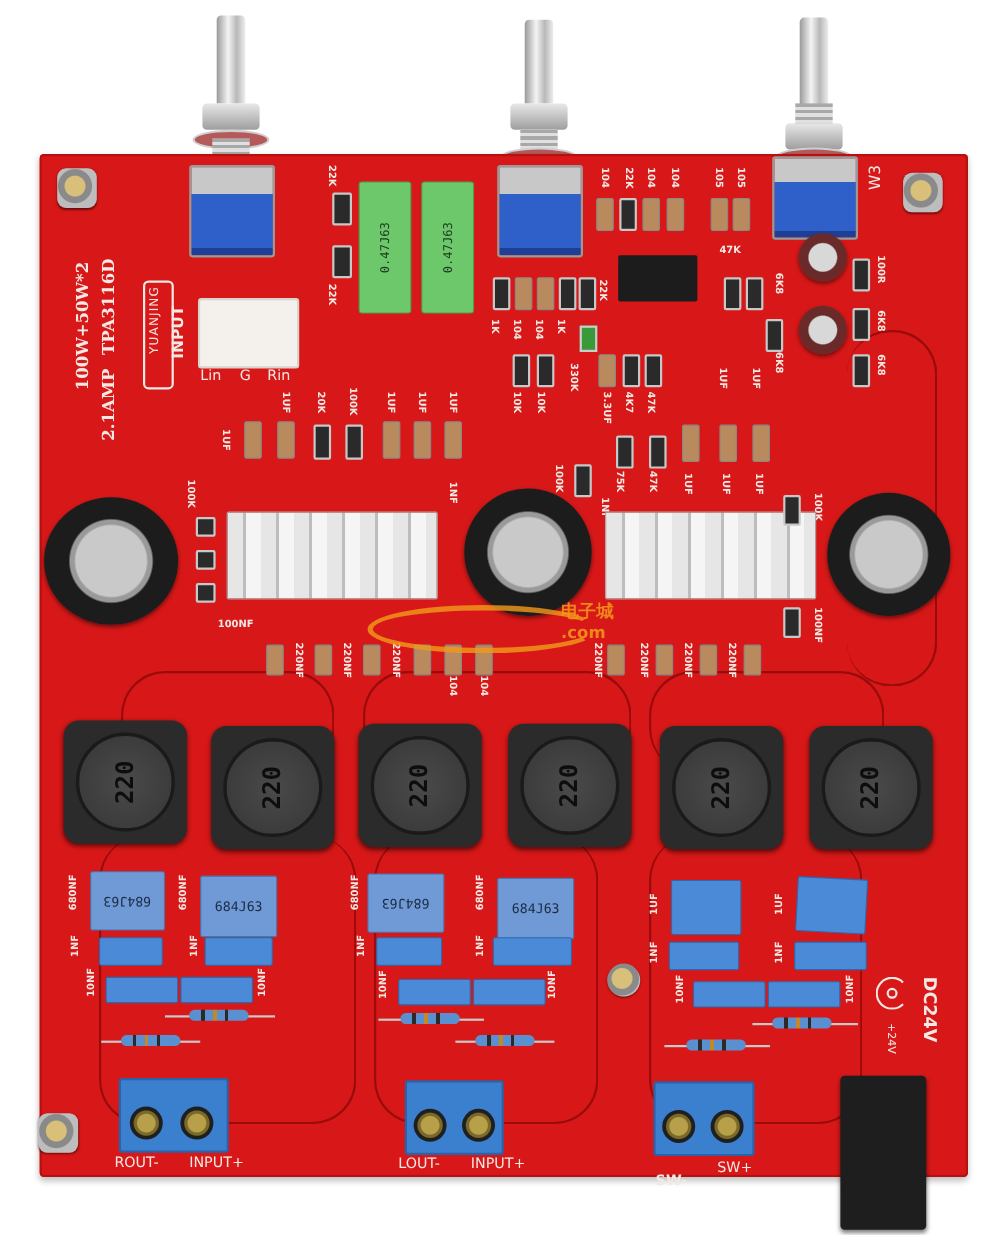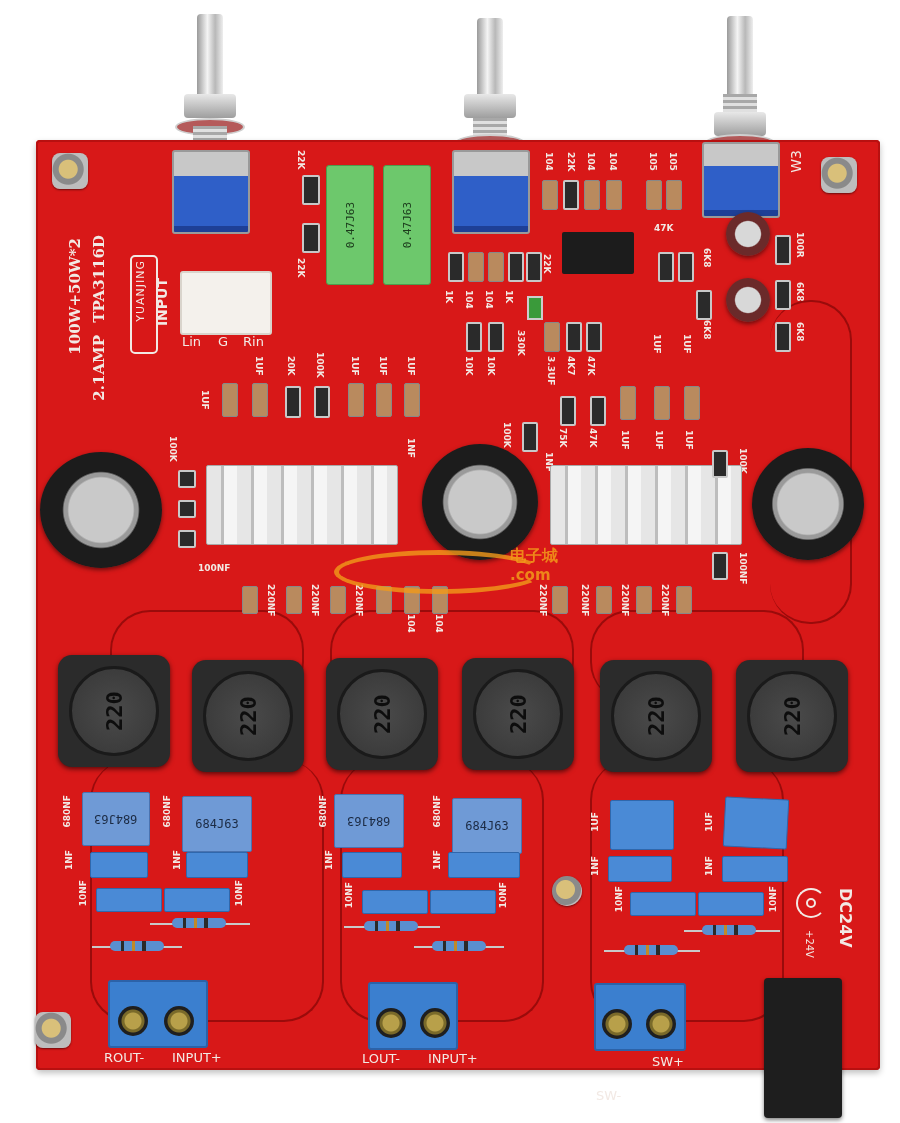--- a/index.html
+++ b/index.html
@@ -323,20 +323,20 @@
   <div class="abs term-screw" style="left:6px;top:24px;"></div>
   <div class="abs term-screw" style="left:50px;top:24px;"></div>
 </div>
 <div class="abs silk" style="left:362px;top:1051px;font-size:13px;font-weight:normal;">LOUT-</div>
 <div class="abs silk" style="left:428px;top:1051px;font-size:13px;font-weight:normal;">INPUT+</div>
 
 <div class="abs term" style="left:594px;top:983px;width:88px;height:64px;">
   <div class="abs term-screw" style="left:6px;top:24px;"></div>
   <div class="abs term-screw" style="left:50px;top:24px;"></div>
 </div>
-<div class="abs silk" style="left:596px;top:1088px;font-size:13px;font-weight:normal;">SW-</div>
+<div class="abs silk" style="left:596px;top:1066px;font-size:13px;font-weight:bold;">SW-</div>
 <div class="abs silk" style="left:652px;top:1054px;font-size:13px;font-weight:normal;">SW+</div>
 
 <div class="abs" style="left:796px;top:888px;width:26px;height:26px;border:2px solid #f2e9e4;border-radius:50%;border-right-color:transparent;"></div>
 <div class="abs" style="left:806px;top:898px;width:6px;height:6px;border:2px solid #f2e9e4;border-radius:50%;"></div>
 <div class="abs silk vert" style="left:804px;top:930px;font-size:10px;font-weight:normal;">+24V</div>
 <div class="abs silk vert" style="left:836px;top:888px;font-size:16px;">DC24V</div>
 <div class="abs jack" style="left:764px;top:978px;width:78px;height:140px;"></div>
 
 </body></html>

